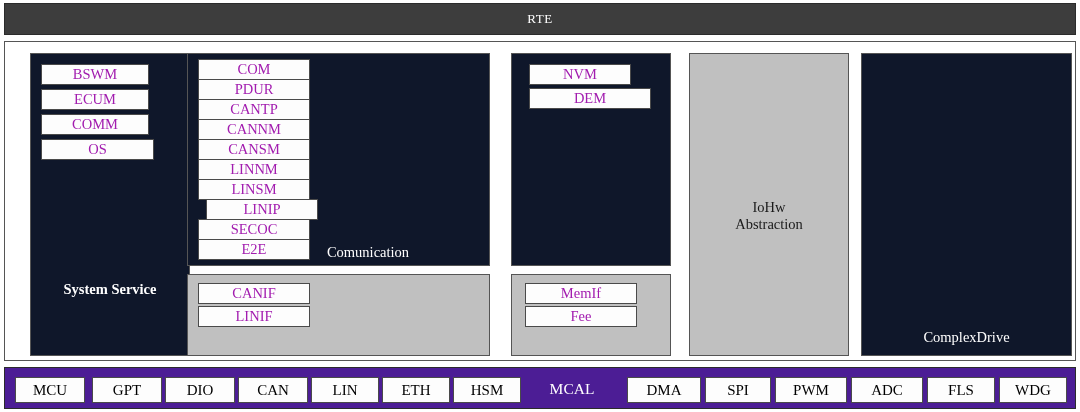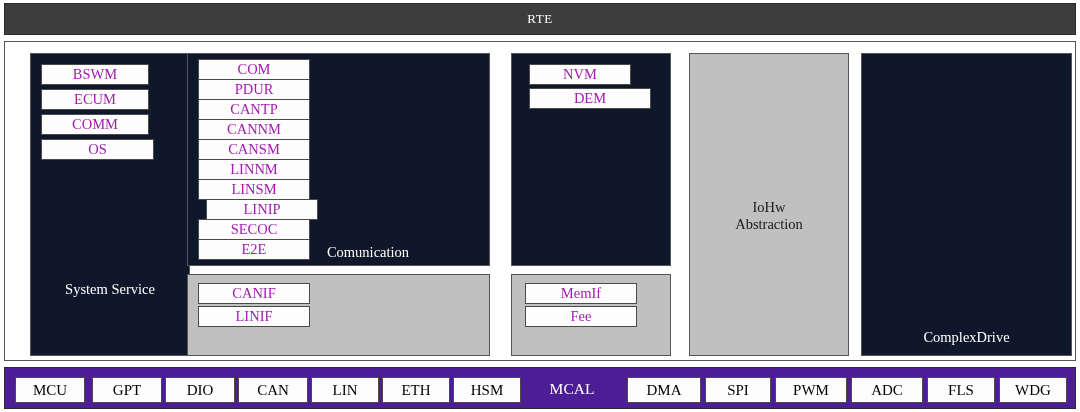--- a/index.html
+++ b/index.html
@@ -120,21 +120,21 @@
 </style>
 </head>
 <body>
 
 <div class="rte-bar">
   <span class="rte-label">RTE</span>
 </div>
 
 <div class="bsw-frame">
 
-  <div class="panel mid" style="left:25px; top:11px; width:160px; height:303px;">
+  <div class="panel mid" style="left:25px; top:11px; width:160px; height:303px;font-weight:bold;">
     <div class="panel-title on-mid" style="top:227px;">System Service</div>
   </div>
   <div class="chip" style="left:36px; top:22px; width:108px;">BSWM</div>
   <div class="chip" style="left:36px; top:47px; width:108px;">ECUM</div>
   <div class="chip" style="left:36px; top:72px; width:108px;">COMM</div>
   <div class="chip" style="left:36px; top:97px; width:113px;">OS</div>
 
   <div class="panel mid" style="left:182px; top:11px; width:303px; height:213px;">
     <div class="panel-title on-mid" style="top:190px; left:60px; width:240px;">Comunication</div>
   </div>

